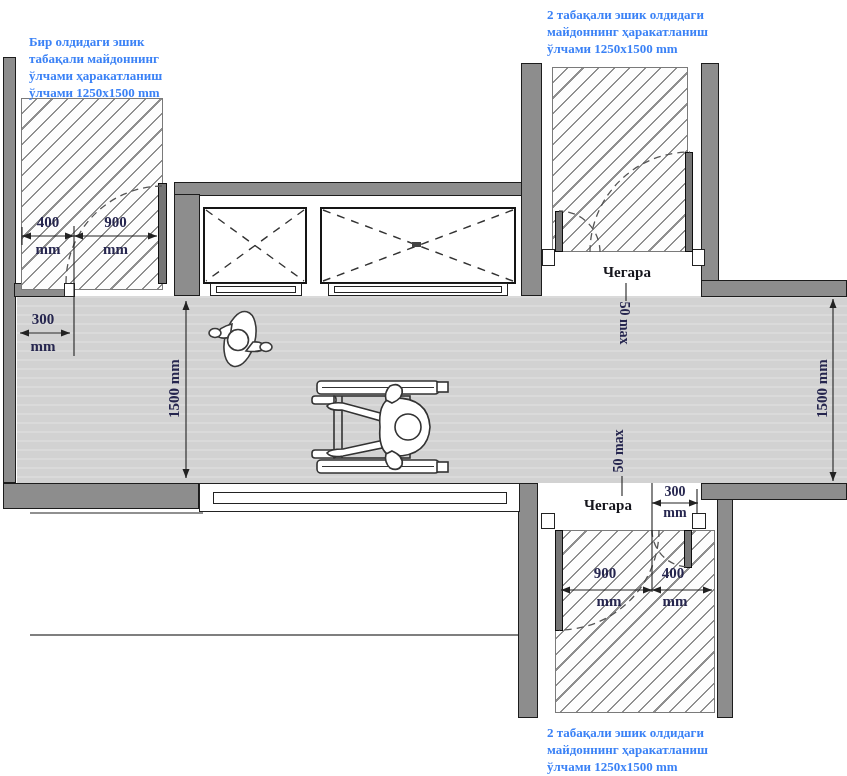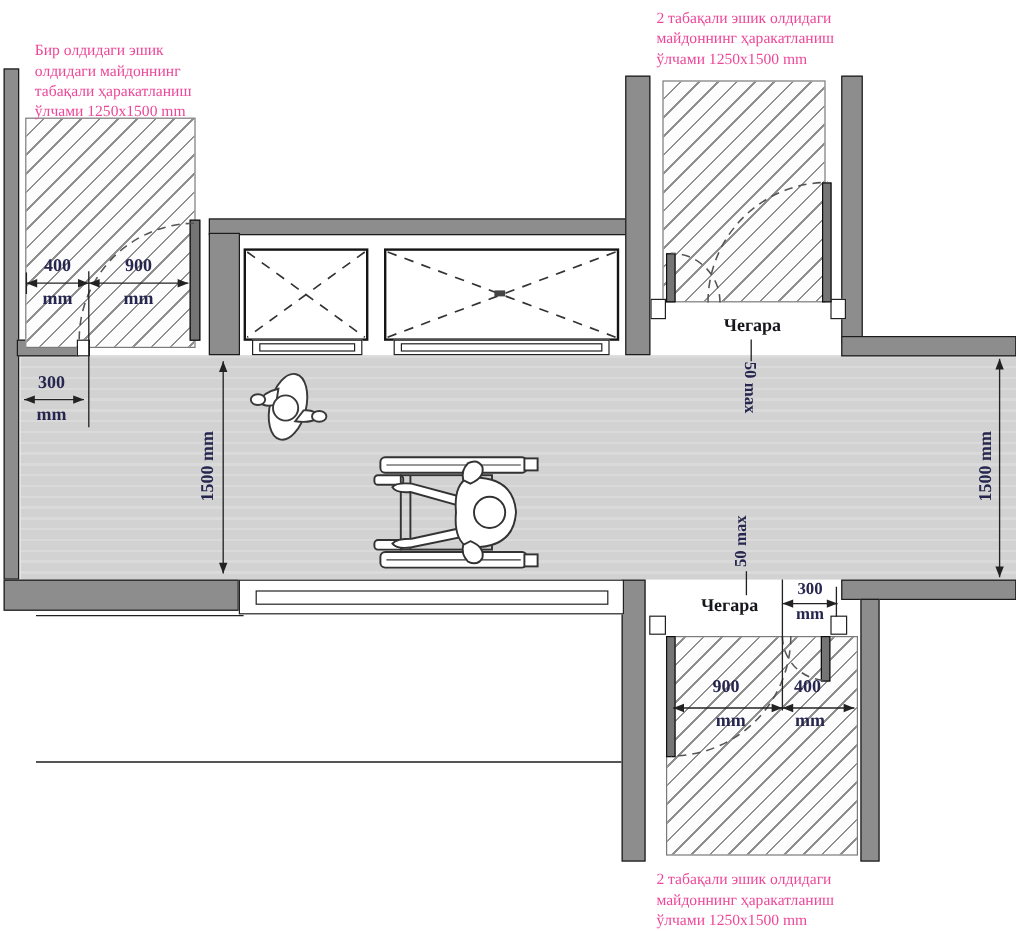--- a/index.html
+++ b/index.html
@@ -17,21 +17,21 @@
     border:1px solid #7a7a7a;box-sizing:border-box;}
   
   .lift{background:#fff;border:2px solid #151515;box-sizing:border-box;}
   .sill{background:#fff;border:1.5px solid #222;box-sizing:border-box;}
   .sill-in{background:#fff;border:1.2px solid #222;box-sizing:border-box;}
   
   .leaf{background:#757575;border:1px solid #0f0f0f;box-sizing:border-box;}
   
   .jamb{background:#fff;border:1.5px solid #222;box-sizing:border-box;}
   
-  .ann{font-weight:normal;font-size:13px;line-height:17px;color:#ec4899;white-space:nowrap;}
+  .ann{font-weight:bold;font-size:13px;line-height:17px;color:#3b82f6;white-space:nowrap;}
   .dimnum{font-weight:bold;font-size:15px;color:#26264f;text-align:center;line-height:18px;}
   .dimnum.small{font-size:14px;line-height:16px;}
   .cap{font-weight:bold;font-size:15px;color:#16161d;text-align:center;line-height:18px;}
   .rot{display:flex;align-items:center;justify-content:center;}
   svg.overlay{position:absolute;left:0;top:0;z-index:40;pointer-events:none;}
   .z10{z-index:10}.z20{z-index:20}.z25{z-index:25}.z30{z-index:30}.z50{z-index:50}
 </style>
 </head>
 <body>
 
@@ -157,22 +157,22 @@
       <path d="M384 440 L343 449 Q330 449 327 453 Q331 458 343 456 L382 448 Z"></path>
       <path d="M390 398 Q428 396 430 427 Q428 458 390 456 Q378 450 380 427 Q378 404 390 398 Z"></path>
       <path d="M392 403 Q404 398 402 389 Q398 382 390 386 Q384 392 386 400 Z"></path>
       <path d="M392 451 Q404 456 402 465 Q398 472 390 468 Q384 462 386 454 Z"></path>
       <circle cx="408" cy="427" r="13"></circle>
     </g>
   </svg>
 
   <div class="abs ann z50" style="left:29px;top:33px;">
     <div>Бир олдидаги эшик</div>
-    <div>олдидаги майдоннинг</div>
-    <div>табақали ҳаракатланиш</div>
+    <div>табақали майдоннинг</div>
+    <div>ўлчами ҳаракатланиш</div>
     <div>ўлчами 1250x1500 mm</div>
   </div>
   <div class="abs ann z50" style="left:547px;top:6px;">
     <div>2 табақали эшик олдидаги</div>
     <div>майдоннинг ҳаракатланиш</div>
     <div>ўлчами 1250x1500 mm</div>
   </div>
   <div class="abs ann z50" style="left:547px;top:724px;">
     <div>2 табақали эшик олдидаги</div>
     <div>майдоннинг ҳаракатланиш</div>

